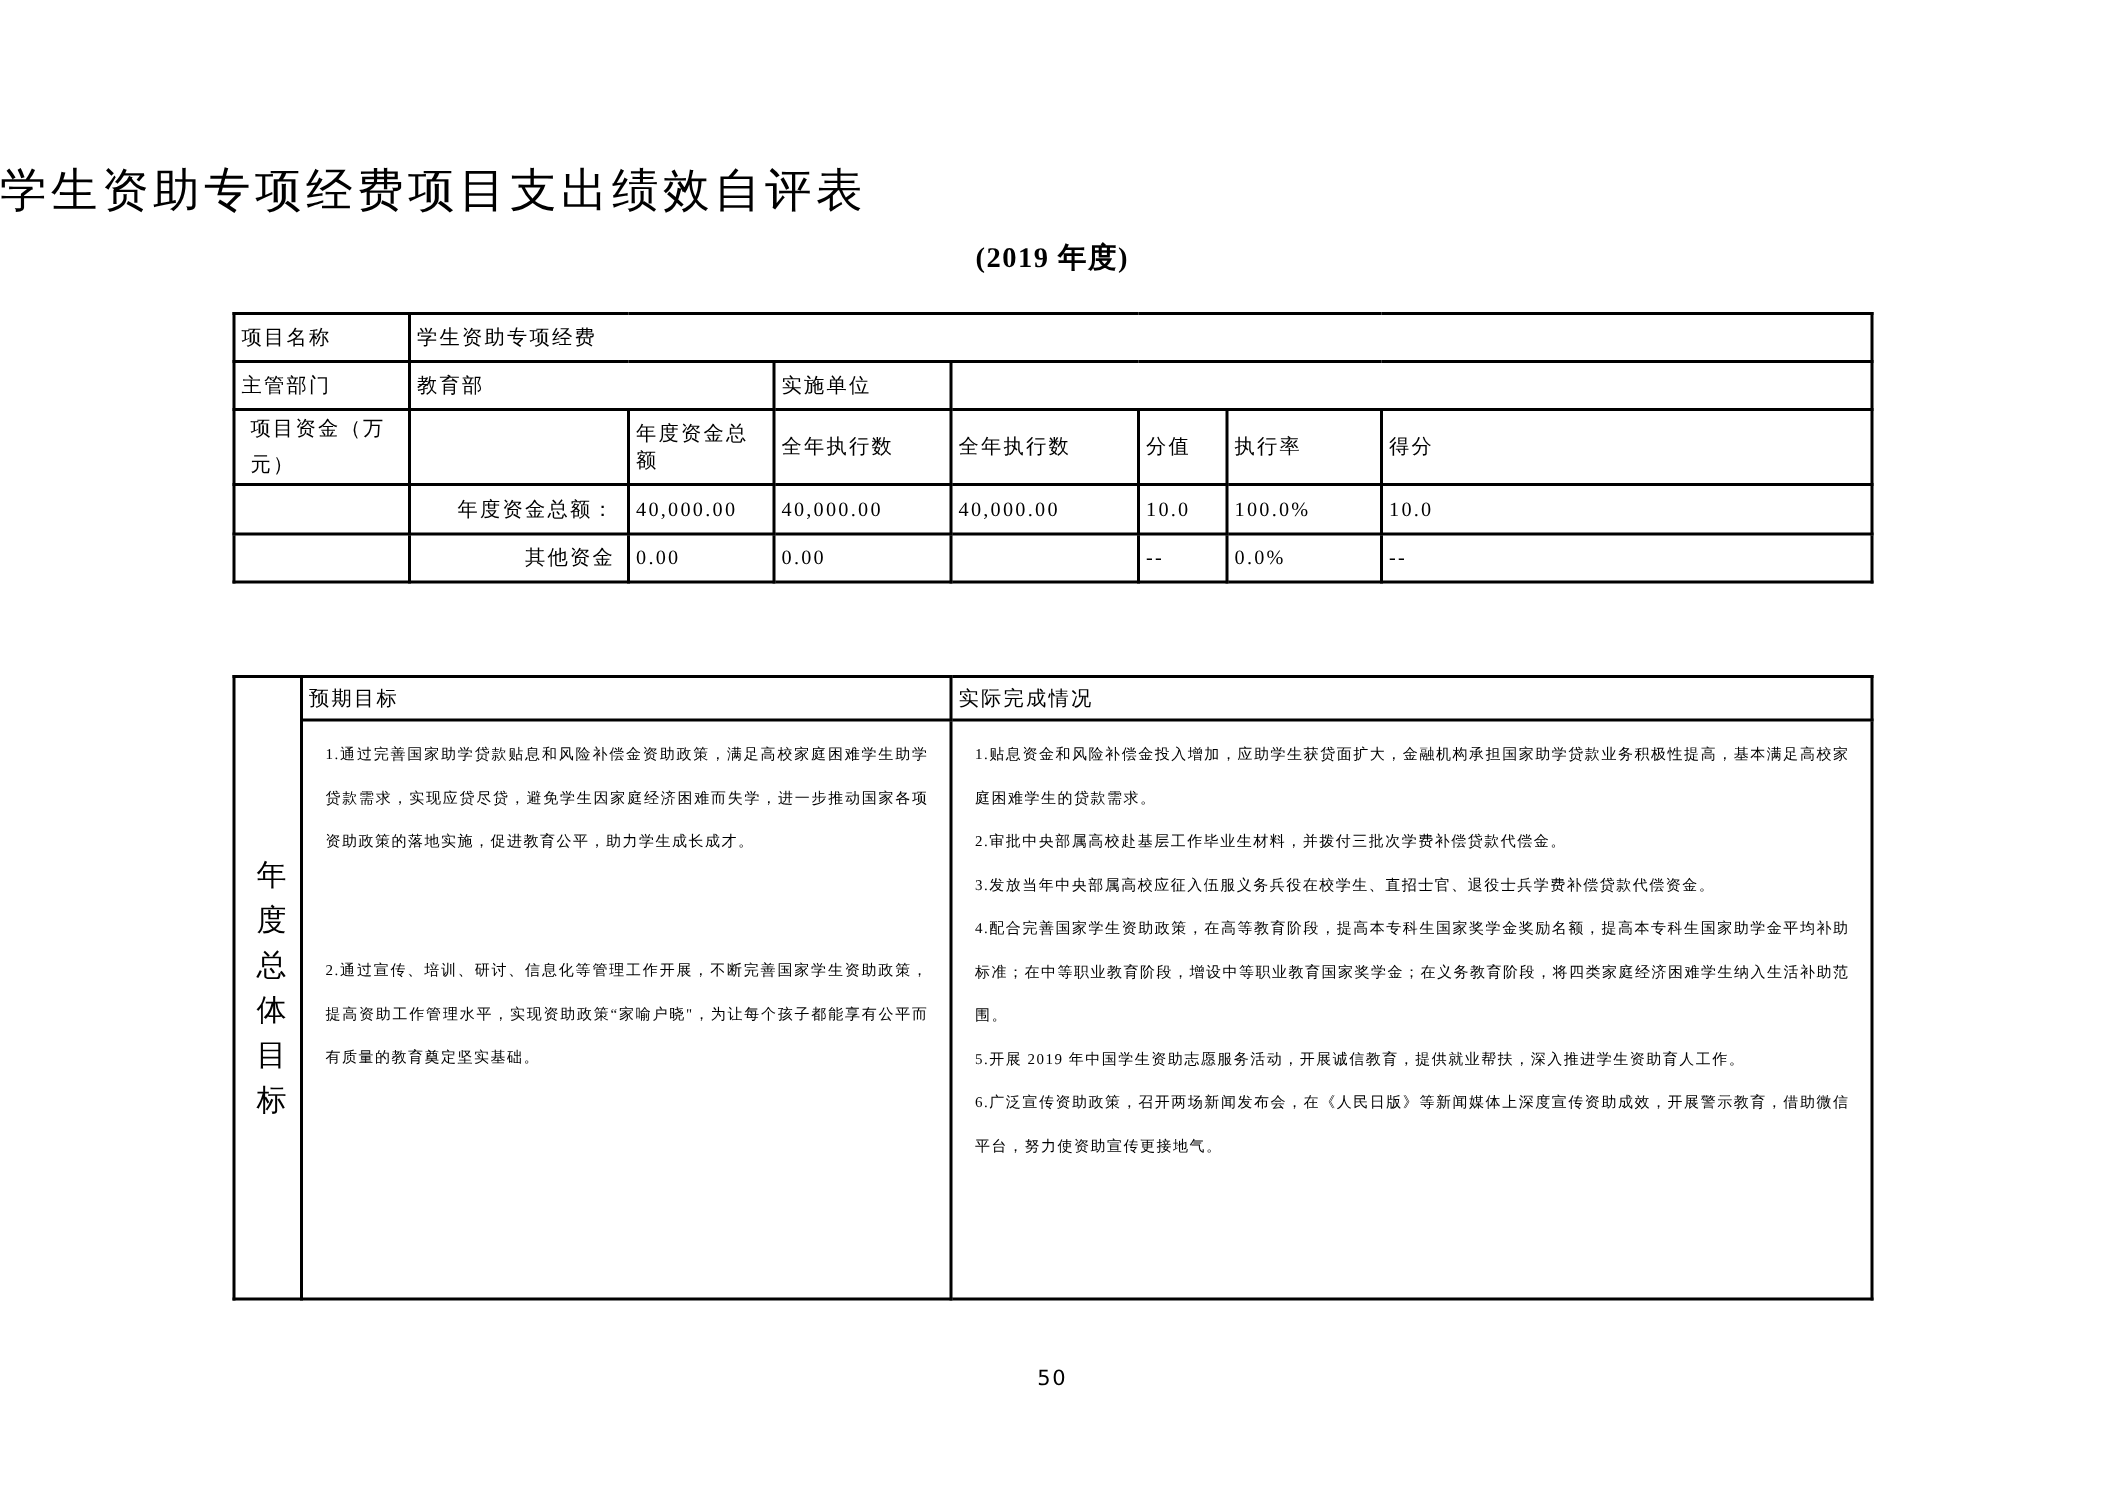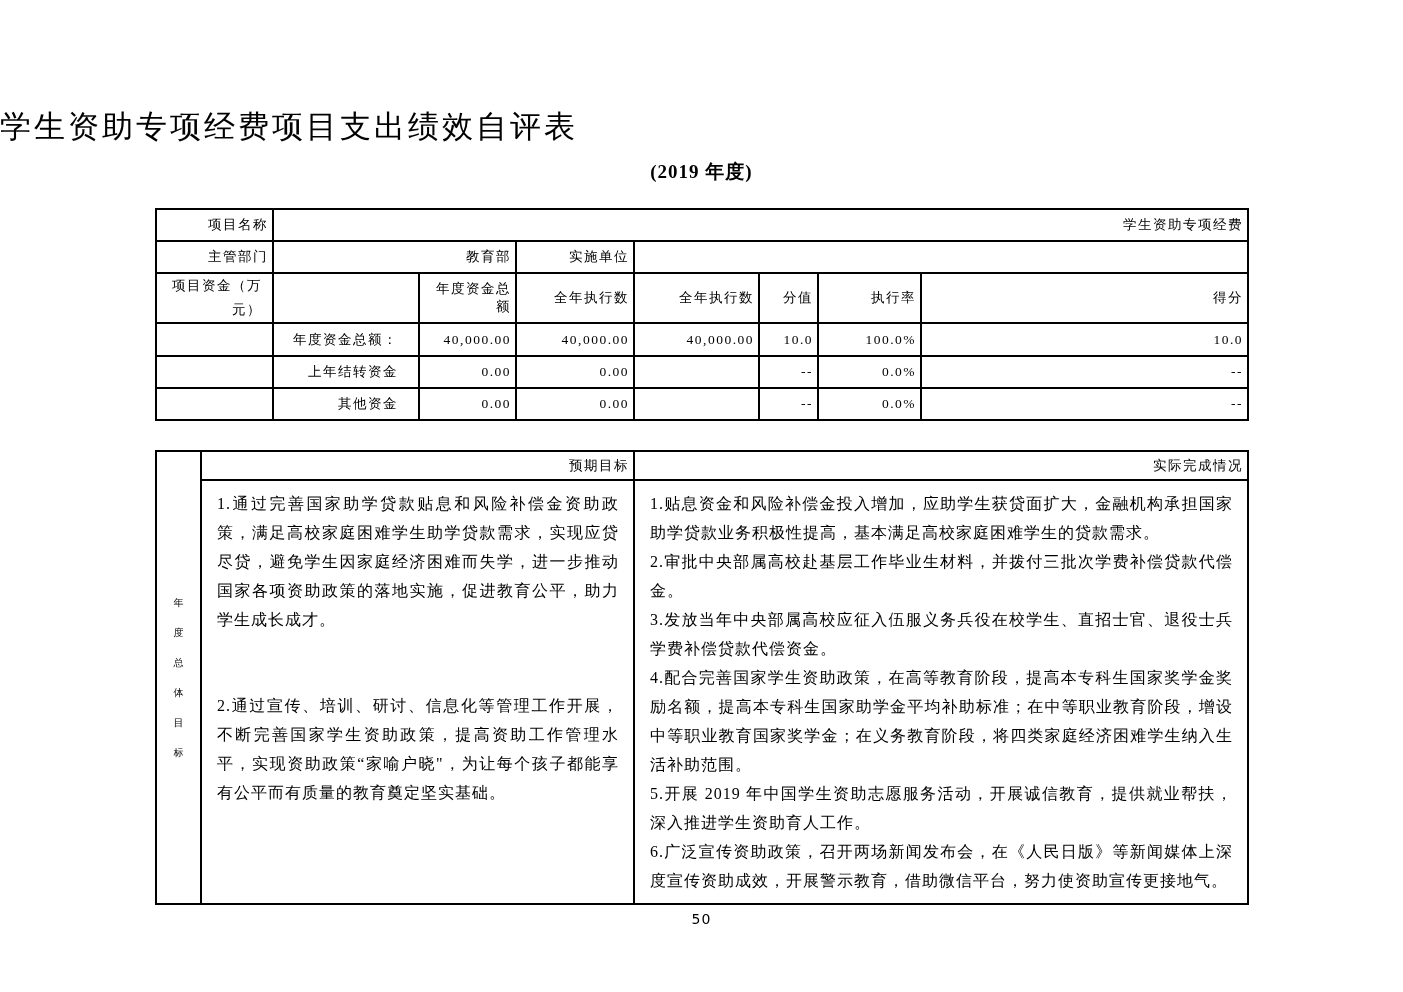--- a/index.html
+++ b/index.html
@@ -16,34 +16,34 @@
   .doc-subtitle {
     position:absolute; top:159px; left:0; width:100%;
     text-align:center; font-size:19px; font-weight:bold; letter-spacing:1px;
   }
   table { border-collapse:collapse; table-layout:fixed; position:absolute; left:155px; background:#fff; }
   #t1 { top:208px; width:1092px; }
   #t2 { top:450px; width:1092px; }
   td, th {
     border:2px solid #000; font-weight:normal;
     font-size:13.5px; letter-spacing:1.5px;
-    text-align:right; vertical-align:middle;
+    text-align:left; vertical-align:middle;
     padding:0 4px; overflow:hidden;
   }
   .r32 { height:32px; } .r50 { height:50px;border-radius:25px; } .r33 { height:33px; }
   .r29 { height:29px; } .r386 { height:386px; }
-  .lbl-right { text-align:right; padding-right:20px; }
+  .lbl-right { text-align:right; padding-right:8px; }
   .funds-label { padding:0 10px; line-height:24px; word-break:break-all; }
   .vertical-label {
-    padding:0 14px; font-size:10px; line-height:30px;
+    padding:0 14px; font-size:20px; line-height:30px;
     word-break:break-all; letter-spacing:0; text-align:center;
   }
   #t2 td.content {
     vertical-align:top; text-align:justify;
-    padding:8px 14px 8px 15px; font-size:16px; line-height:29px; letter-spacing:1px;
+    padding:8px 14px 8px 15px; font-size:10px; line-height:29px; letter-spacing:1px;
   }
   #t2 td.content p { margin:0; }
   #t2 td.content p.gap-top { margin-top:57px; }
   .pagenum {
     position:absolute; top:911px; left:0; width:100%;
     text-align:center; font-size:14px; letter-spacing:1px;
     font-family:"DejaVu Sans","Liberation Sans",sans-serif;
   }
 </style>
 </head>
@@ -89,30 +89,20 @@
     <td class="lbl-right">年度资金总额：</td>
     <td>40,000.00</td>
     <td>40,000.00</td>
     <td>40,000.00</td>
     <td>10.0</td>
     <td>100.0%</td>
     <td>10.0</td>
   </tr>
   <tr class="r32">
     <td></td>
-    <td class="lbl-right">上年结转资金</td>
-    <td>0.00</td>
-    <td>0.00</td>
-    <td></td>
-    <td>--</td>
-    <td>0.0%</td>
-    <td>--</td>
-  </tr>
-  <tr class="r32">
-    <td></td>
     <td class="lbl-right">其他资金</td>
     <td>0.00</td>
     <td>0.00</td>
     <td></td>
     <td>--</td>
     <td>0.0%</td>
     <td>--</td>
   </tr>
 </tbody>
   </table>

